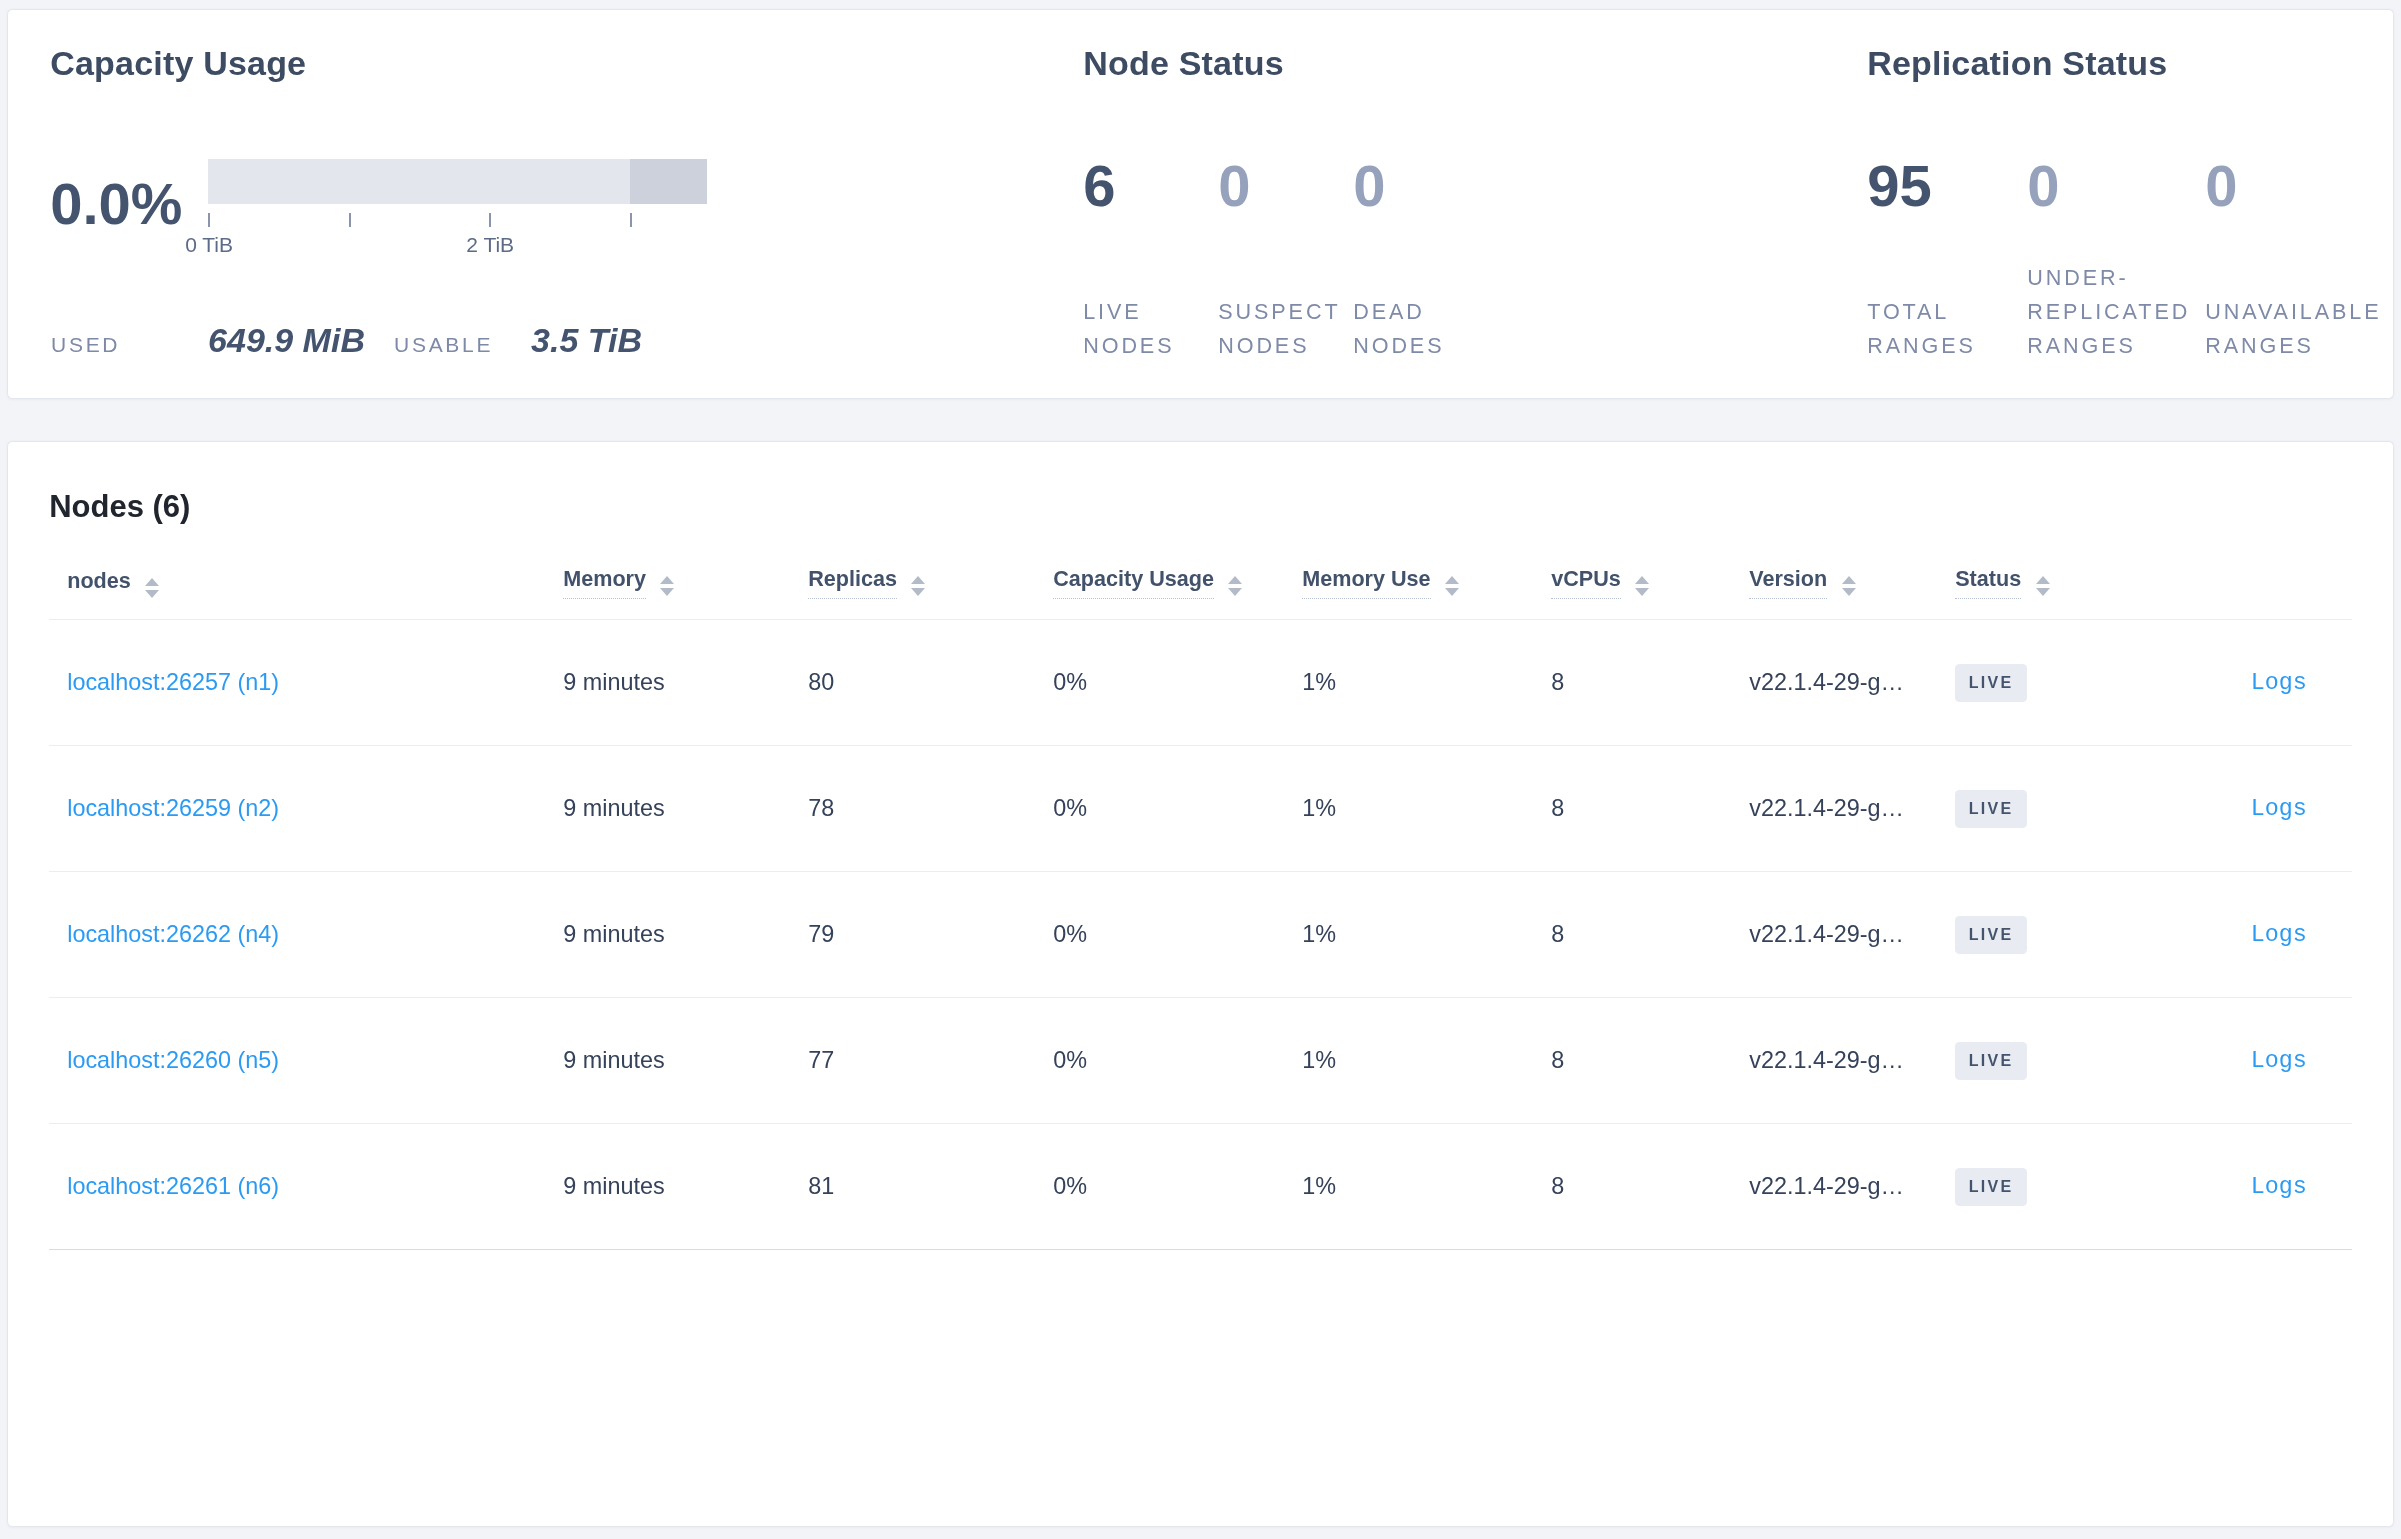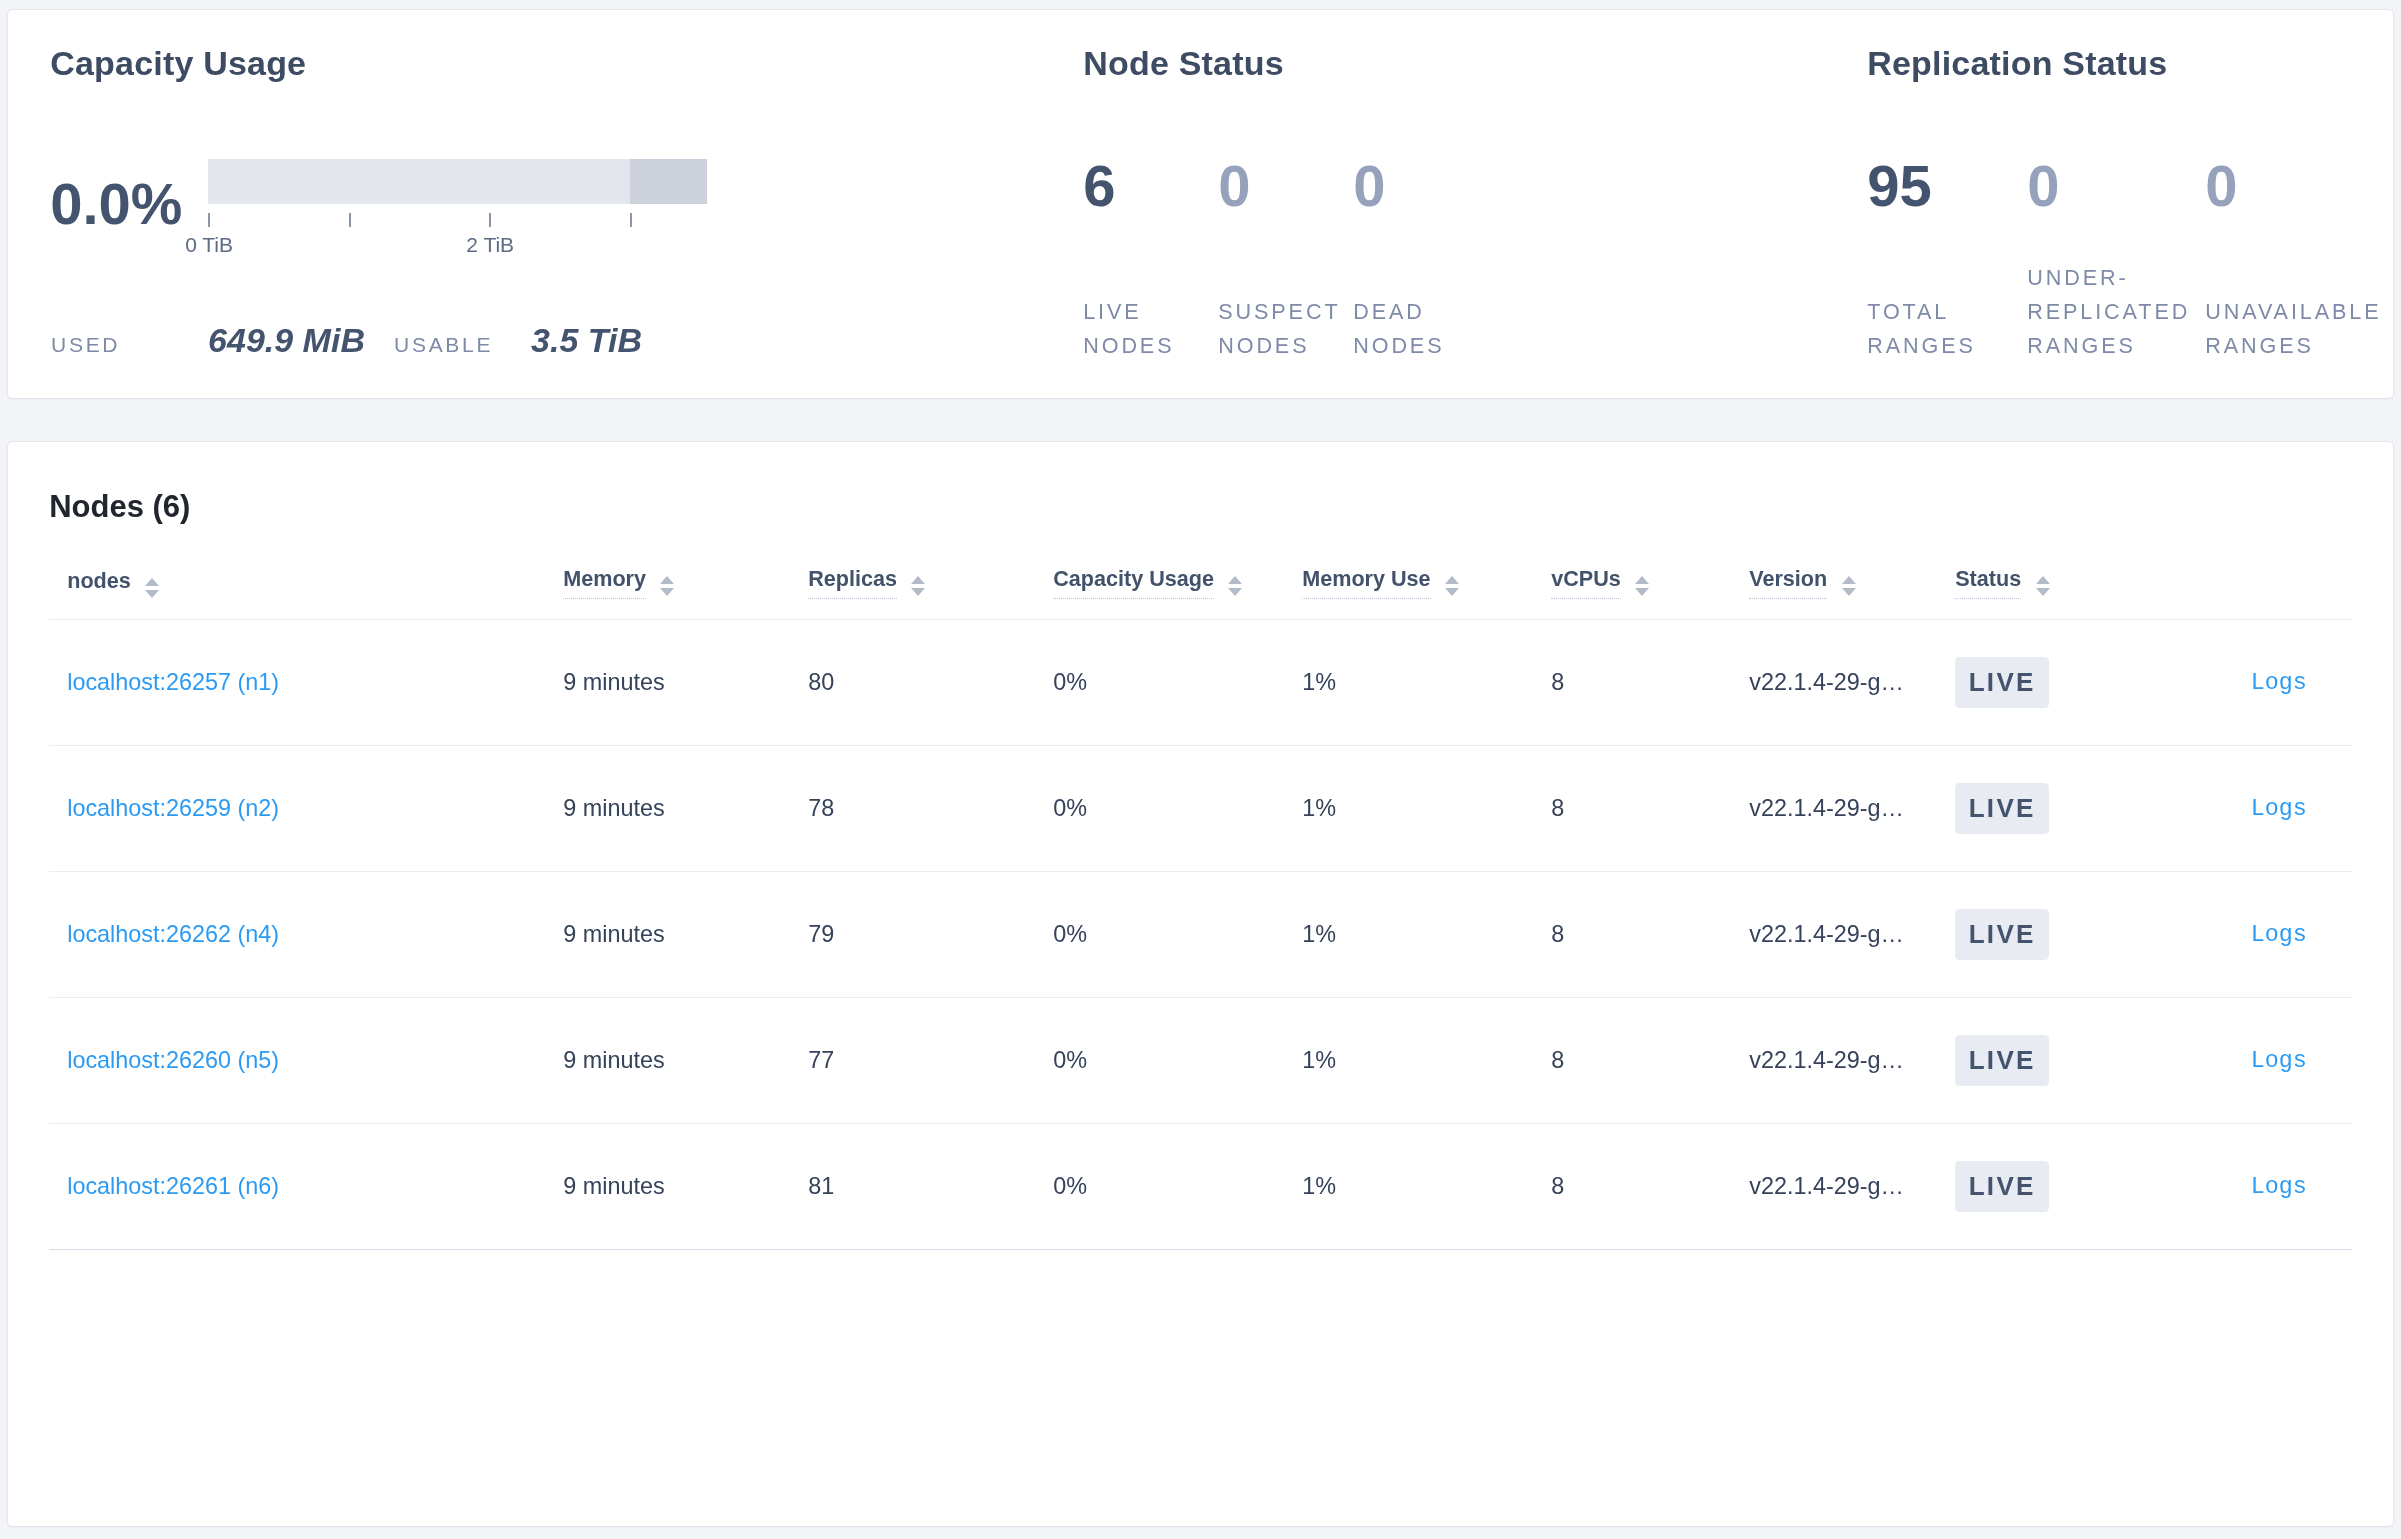--- a/index.html
+++ b/index.html
@@ -155,21 +155,21 @@
     white-space:nowrap; overflow:hidden;
   }
   tr.last td { border-bottom:1.8px solid #d8dce8; }
   a.node-link, a.logs-link {
     color:#2b9af3; text-decoration:none; cursor:pointer;
   }
   td.logs-cell { text-align:right; padding-right:45px;font-family:Liberation Mono, monospace; }
   .badge {
     display:inline-block;
     background:#e8ebf2; color:#44546e;
-    font-size:26px; font-weight:700; letter-spacing:2.3px;
+    font-size:16px; font-weight:700; letter-spacing:2.3px;
     padding:10px 13.5px; border-radius:4.5px;
   }
 </style>
 </head>
 <body>
 
 <div class="page">
 
   <section class="card summary">
 

